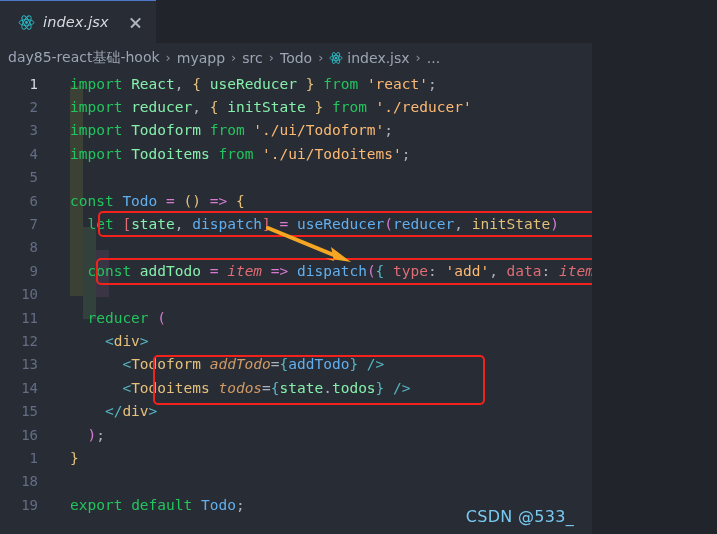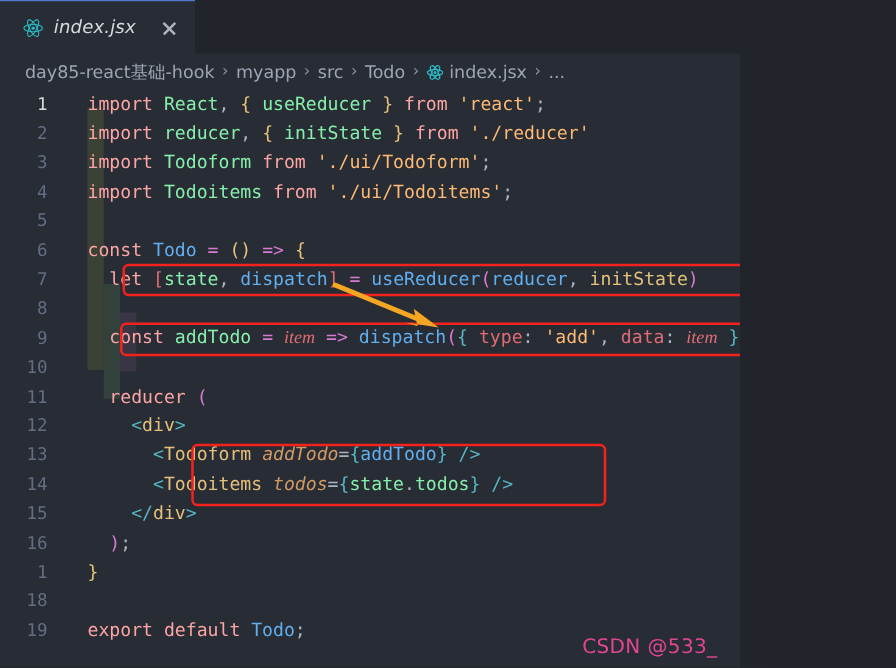--- a/index.html
+++ b/index.html
@@ -74,21 +74,21 @@
 
   
   .breadcrumb {
     position: absolute;
     left: 0; top: 43px;
     width: 717px;
     height: 29px;
     background: #282c34;
     display: flex;
     align-items: center;
-    padding-left: 20px;
+    padding-left: 8px;
     box-sizing: border-box;
     font-size: 14px;
     color: #9da5b4;
     white-space: nowrap;
     overflow: hidden;
     font-family: "DejaVu Sans", sans-serif;
   }
   .crumb { color: #9da5b4; }
   .crumb-sep {
     color: #8b93a1;
@@ -144,48 +144,48 @@
   }
 
   
   .guide {
     position: absolute;
     width: 13px;
     pointer-events: none;
   }
 
   
-  .kw   { color: #fca5a5; }          
+  .kw   { color: #22c55e; }          
   .ident{ color: #86efac; }          
   .fn   { color: #61afef; }          
   .str  { color: #fdba74; }          
   .brc  { color: #e5c07b; }          
   .op   { color: #d67ad2; }          
   .pnk  { color: #e06c75; }          
   .cy   { color: #56b6c2; }          
   .pl   { color: #abb2bf; }          
   .attr { color: #d19a66; font-style: italic; }
-  .ital { color: #e06c75; font-style: italic; font-family: Liberation Serif, serif; }
+  .ital { color: #e06c75; font-style: italic; }
   .prop { color: #e06c75; }
 
   
   .redbox {
     position: absolute;
     border: 2px solid #f4221c;
     border-radius: 5px;
     box-sizing: border-box;
     pointer-events: none;
   }
   .arrow { position: absolute; pointer-events: none; }
 
   .watermark {
     position: absolute;
     right: 18px;
     bottom: 8px;
-    color: #ec4899;
+    color: #7dd3fc;
     font-size: 16px;
     font-family: "DejaVu Sans", sans-serif;
     letter-spacing: .3px;
     opacity: .95;
     margin-left: 26px;
   }
 </style>
 </head>
 <body>
 

